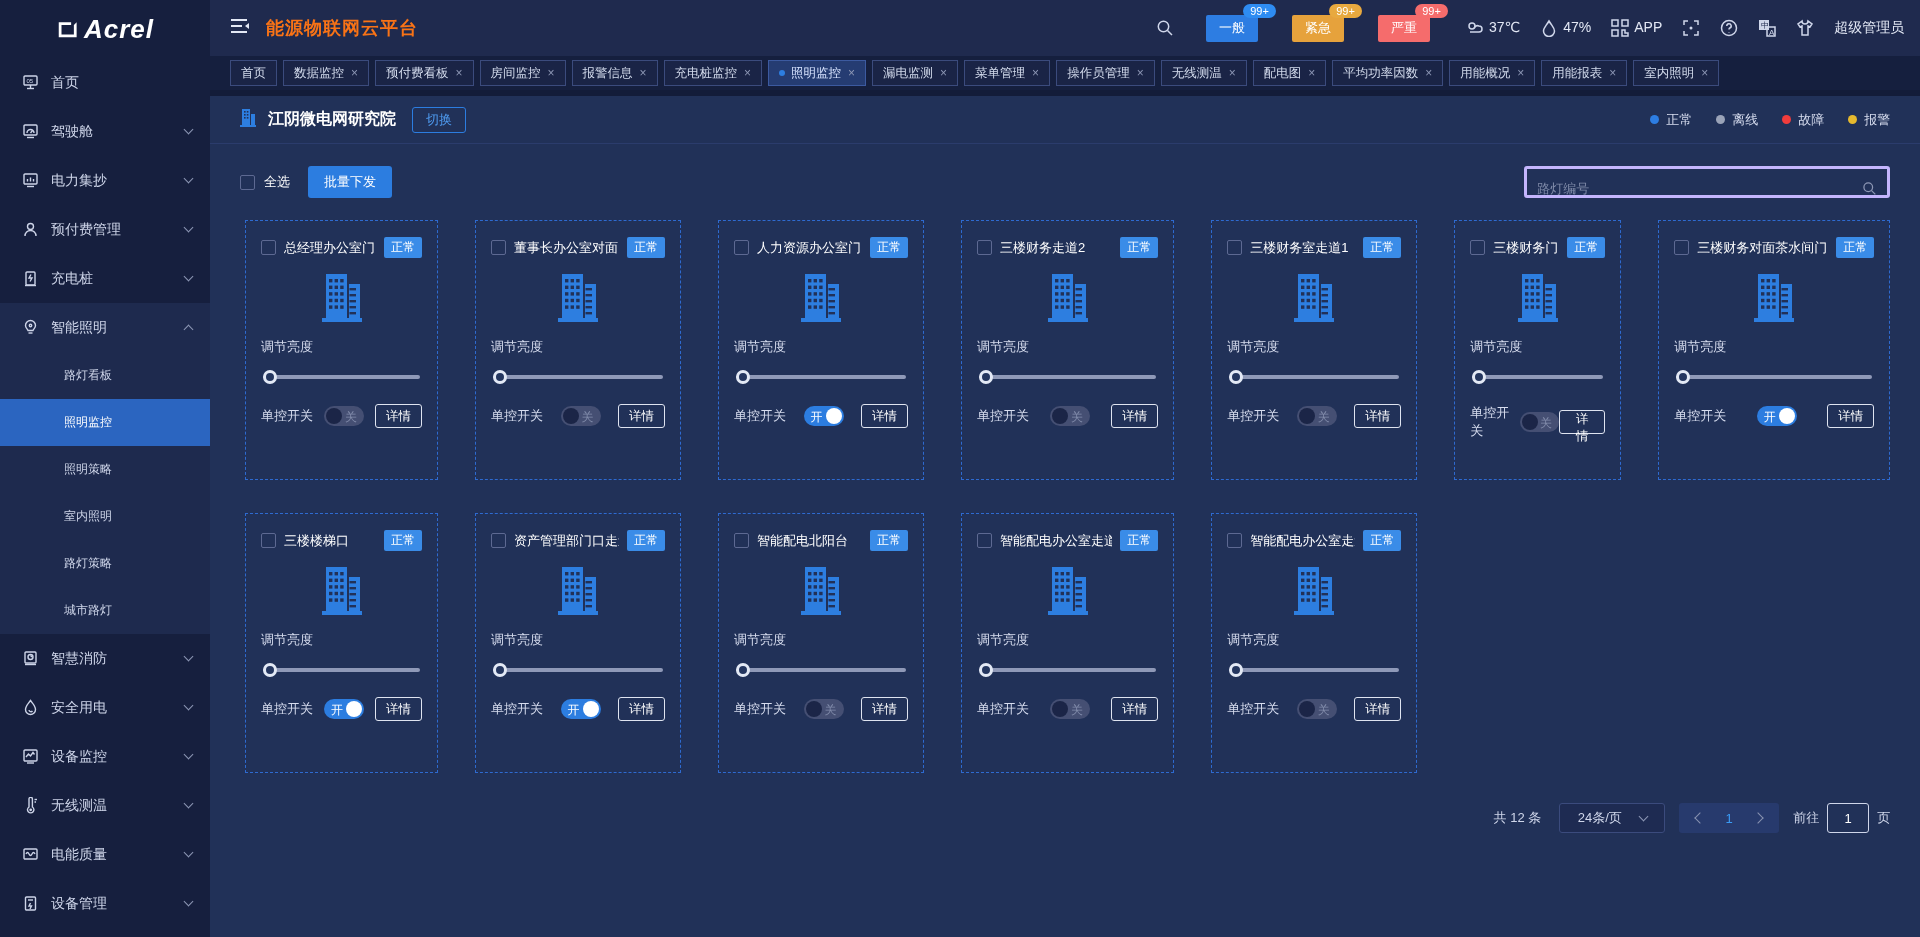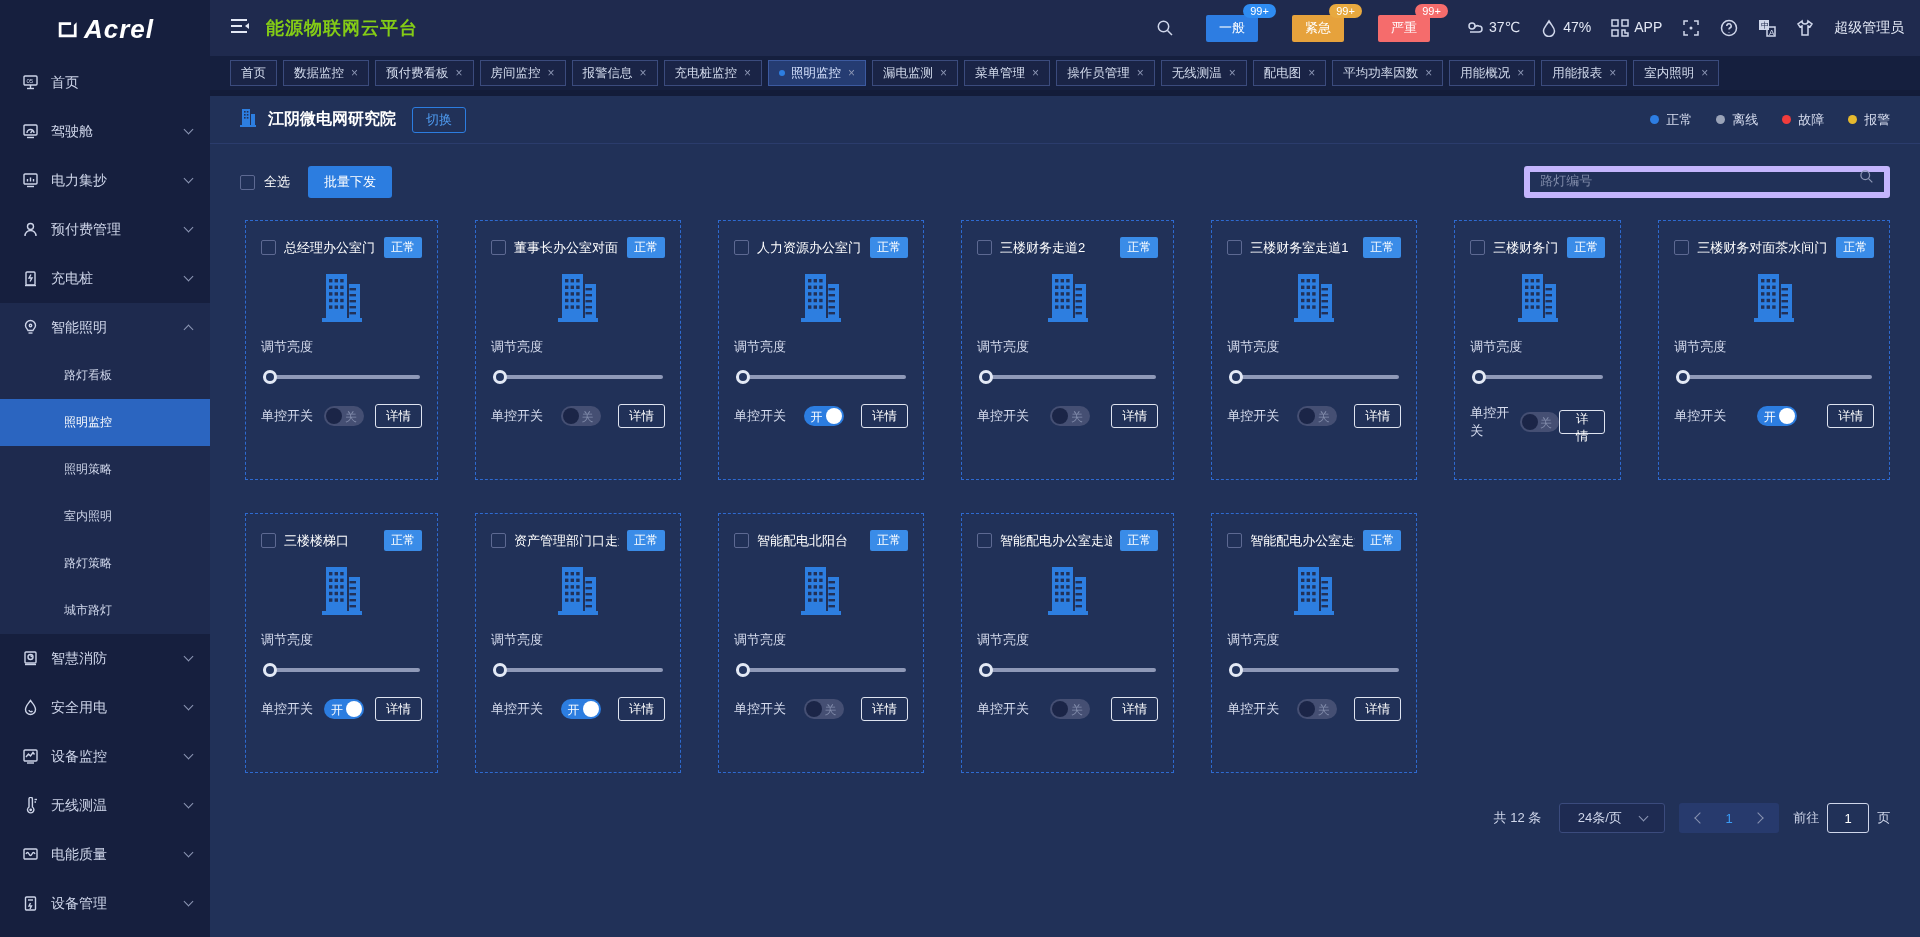--- a/index.html
+++ b/index.html
@@ -21,21 +21,21 @@
   .sub-item { height:47px; display:flex; align-items:center; padding-left:64px;
     color:#cdd4e8; font-size:12px; cursor:pointer; }
   .sub-item.active { background:#2b65c0; color:#fff; }
   .sicon { width:17px; height:17px; flex:0 0 17px; }
   .sicon svg { width:17px; height:17px; stroke:#cdd4e8; fill:none; stroke-width:1.4; }
 
   
   .main { flex:1; display:flex; flex-direction:column; }
   .topbar { height:56px; background:#1f2a4e; display:flex; align-items:center; padding:0 24px 0 20px; }
   .collapse-ic { margin-right:16px; cursor:pointer; }
-  .app-title { color:#84cc16; font-size:18px; font-weight:bold; letter-spacing:1px; }
+  .app-title { color:#f97316; font-size:18px; font-weight:bold; letter-spacing:1px; }
   .top-right { margin-left:auto; display:flex; align-items:center; gap:20px; }
   .hicon { width:18px; height:18px; }
   .hicon svg { width:18px; height:18px; stroke:#cfd6ea; fill:none; stroke-width:1.5; }
   .alarm-btn { position:relative; height:27px; padding:0 13px; border:none; border-radius:2px;
     color:#fff; font-size:13px; cursor:pointer; }
   .alarm-count { position:absolute; top:-11px; right:-18px; border-radius:9px; padding:1px 7px;
     font-size:11px; color:#fff; }
   .h-metric { display:flex; align-items:flex-start; gap:5px; color:#e3e8f5; font-size:14px; }
   .username { color:#e3e8f5; font-size:14px; cursor:pointer; }
 
@@ -57,22 +57,22 @@
     border:1px solid #2c7de0; border-radius:3px; color:#4f9cf2; font-size:13px; cursor:pointer; }
   .legend { margin-left:auto; display:flex; align-items:center; gap:24px; }
   .leg-item { display:flex; align-items:center; gap:7px; color:#d7ddef; font-size:13px; }
   .leg-dot { width:9px; height:9px; border-radius:50%; }
 
   .controls { display:flex; align-items:center; padding:0 38px 0 30px; margin-top:22px; }
   .checkbox { width:15px; height:15px; border:1px solid #5d6992; border-radius:2px; background:transparent; cursor:pointer; flex:0 0 15px; }
   .sel-lbl { color:#fff; font-size:13px; margin:0 18px 0 9px; }
   .batch-btn { height:32px; padding:0 16px; background:#2c7de0; border:none; border-radius:3px;
     color:#fff; font-size:13px; cursor:pointer; }
-  .search-wrap { margin-left:auto; width:366px; height:32px; border:6px solid #c4b5fd; border-radius:3px;
-    display:flex; align-items:flex-end; padding:4px 10px; }
+  .search-wrap { margin-left:auto; width:366px; height:32px; border:3px solid #c4b5fd; border-radius:3px;
+    display:flex; align-items:flex-start; padding:12px 10px; }
   .search-wrap input { flex:1; background:transparent; border:none; outline:none; color:#d7ddef; font-size:13px; }
   .search-wrap input::placeholder { color:#7f8aa8; }
 
   
   .grid { display:grid; grid-template-columns:repeat(7,1fr); gap:33px 37px; padding:22px 38px 0 35px; }
   .card { height:260px; border:1px dashed #2e6ad0; padding:16px 15px 14px; display:flex; flex-direction:column; }
   .card-head { display:flex; align-items:center; gap:8px; }
   .dev-name { flex:1 1 auto; min-width:0; overflow:hidden; white-space:nowrap; color:#fff; font-size:13px; }
   .badge { flex:0 0 auto; background:#3a8ce8; color:#fff; font-size:12px; padding:2px 7px; border-radius:2px; }
   .bld-wrap { display:flex; justify-content:center; margin:14px 0 8px; }

